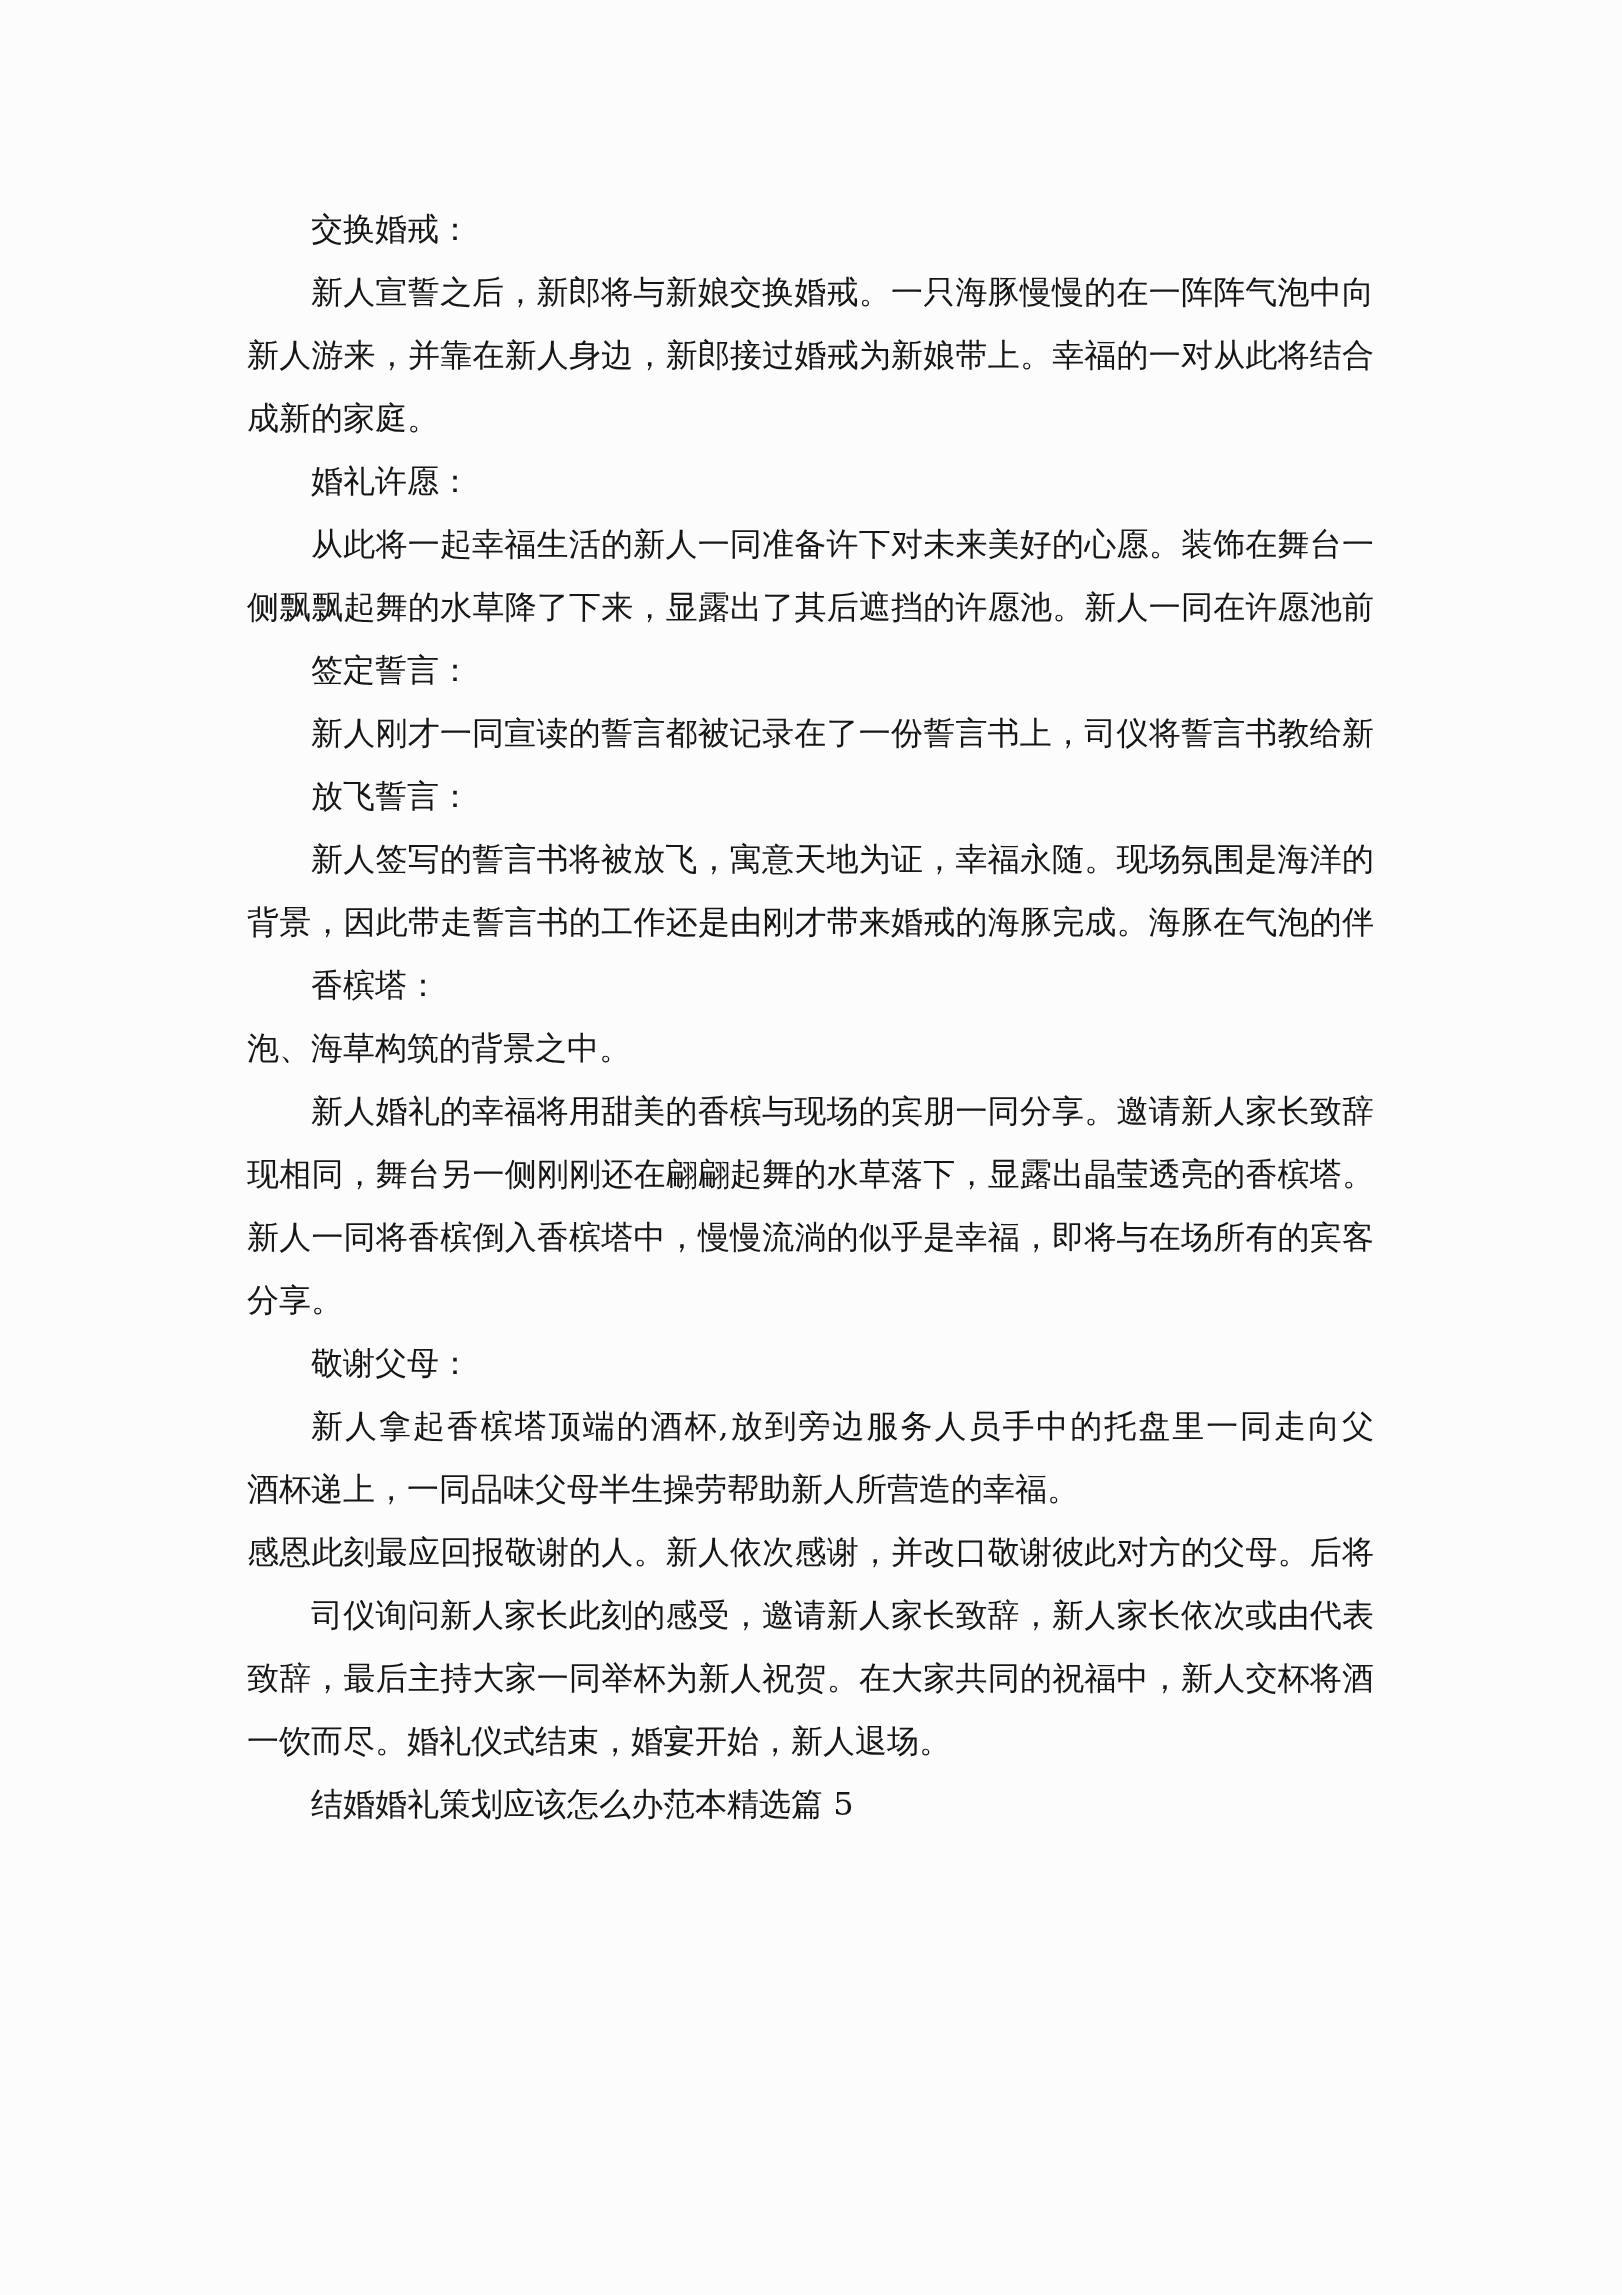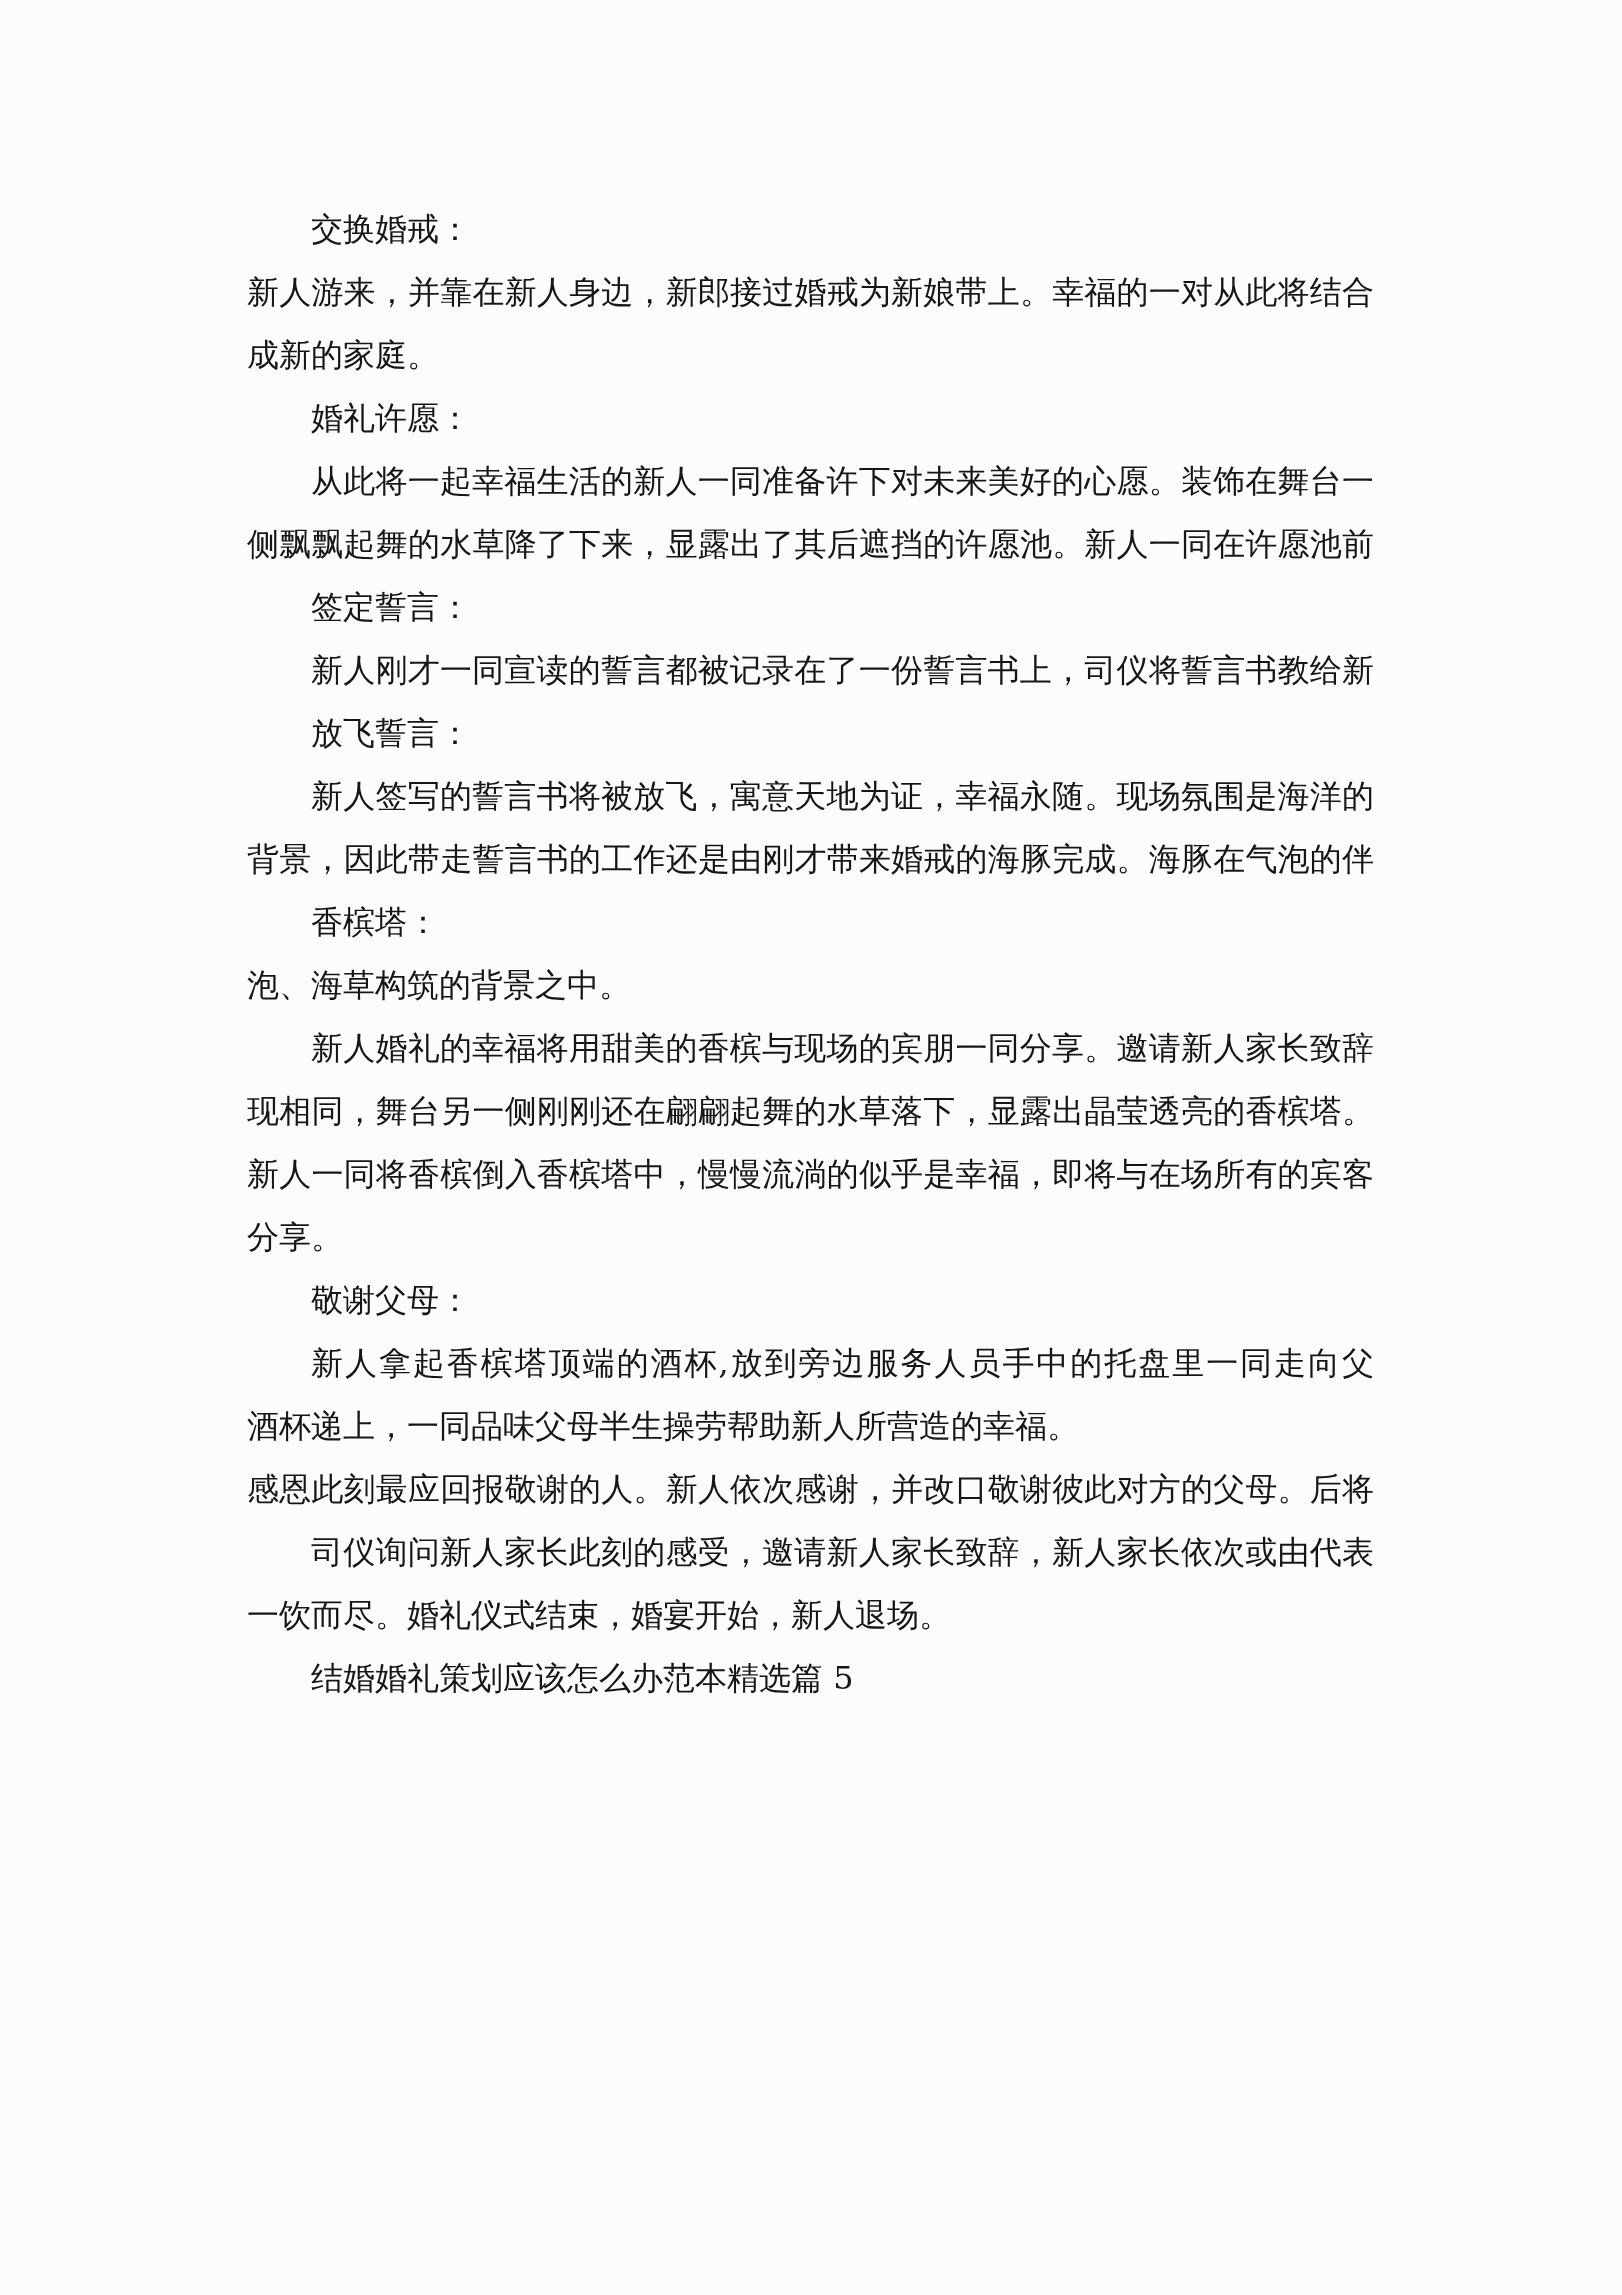--- a/index.html
+++ b/index.html
@@ -38,20 +38,21 @@
     text-align: justify;
     text-align-last: justify;
   }
 </style>
 </head>
 <body>
 
 <div class="page" style="background: rgb(252, 252, 252);">
   <div class="text-block" style="color: rgb(22, 22, 22);">
       <div class="text-line indent">交换婚戒：</div>
+      <div class="text-line indent full">新人宣誓之后，新郎将与新娘交换婚戒。一只海豚慢慢的在一阵阵气泡中向</div>
       <div class="text-line full">新人游来，并靠在新人身边，新郎接过婚戒为新娘带上。幸福的一对从此将结合</div>
       <div class="text-line">成新的家庭。</div>
       <div class="text-line indent">婚礼许愿：</div>
       <div class="text-line indent full">从此将一起幸福生活的新人一同准备许下对未来美好的心愿。装饰在舞台一</div>
       <div class="text-line full">侧飘飘起舞的水草降了下来，显露出了其后遮挡的许愿池。新人一同在许愿池前</div>
       <div class="text-line indent">签定誓言：</div>
       <div class="text-line indent full">新人刚才一同宣读的誓言都被记录在了一份誓言书上，司仪将誓言书教给新</div>
       <div class="text-line indent">放飞誓言：</div>
       <div class="text-line indent full">新人签写的誓言书将被放飞，寓意天地为证，幸福永随。现场氛围是海洋的</div>
       <div class="text-line full">背景，因此带走誓言书的工作还是由刚才带来婚戒的海豚完成。海豚在气泡的伴</div>
@@ -59,17 +60,18 @@
       <div class="text-line">泡、海草构筑的背景之中。</div>
       <div class="text-line indent full">新人婚礼的幸福将用甜美的香槟与现场的宾朋一同分享。邀请新人家长致辞</div>
       <div class="text-line full">现相同，舞台另一侧刚刚还在翩翩起舞的水草落下，显露出晶莹透亮的香槟塔。</div>
       <div class="text-line full">新人一同将香槟倒入香槟塔中，慢慢流淌的似乎是幸福，即将与在场所有的宾客</div>
       <div class="text-line">分享。</div>
       <div class="text-line indent">敬谢父母：</div>
       <div class="text-line indent full">新人拿起香槟塔顶端的酒杯,放到旁边服务人员手中的托盘里一同走向父母。</div>
       <div class="text-line">酒杯递上，一同品味父母半生操劳帮助新人所营造的幸福。</div>
       <div class="text-line full">感恩此刻最应回报敬谢的人。新人依次感谢，并改口敬谢彼此对方的父母。后将</div>
       <div class="text-line indent full">司仪询问新人家长此刻的感受，邀请新人家长致辞，新人家长依次或由代表</div>
+      <div class="text-line full">致辞，最后主持大家一同举杯为新人祝贺。在大家共同的祝福中，新人交杯将酒</div>
       <div class="text-line">一饮而尽。婚礼仪式结束，婚宴开始，新人退场。</div>
       <div class="text-line indent">结婚婚礼策划应该怎么办范本精选篇 5</div>
     </div>
 </div>
 
 
 </body></html>

